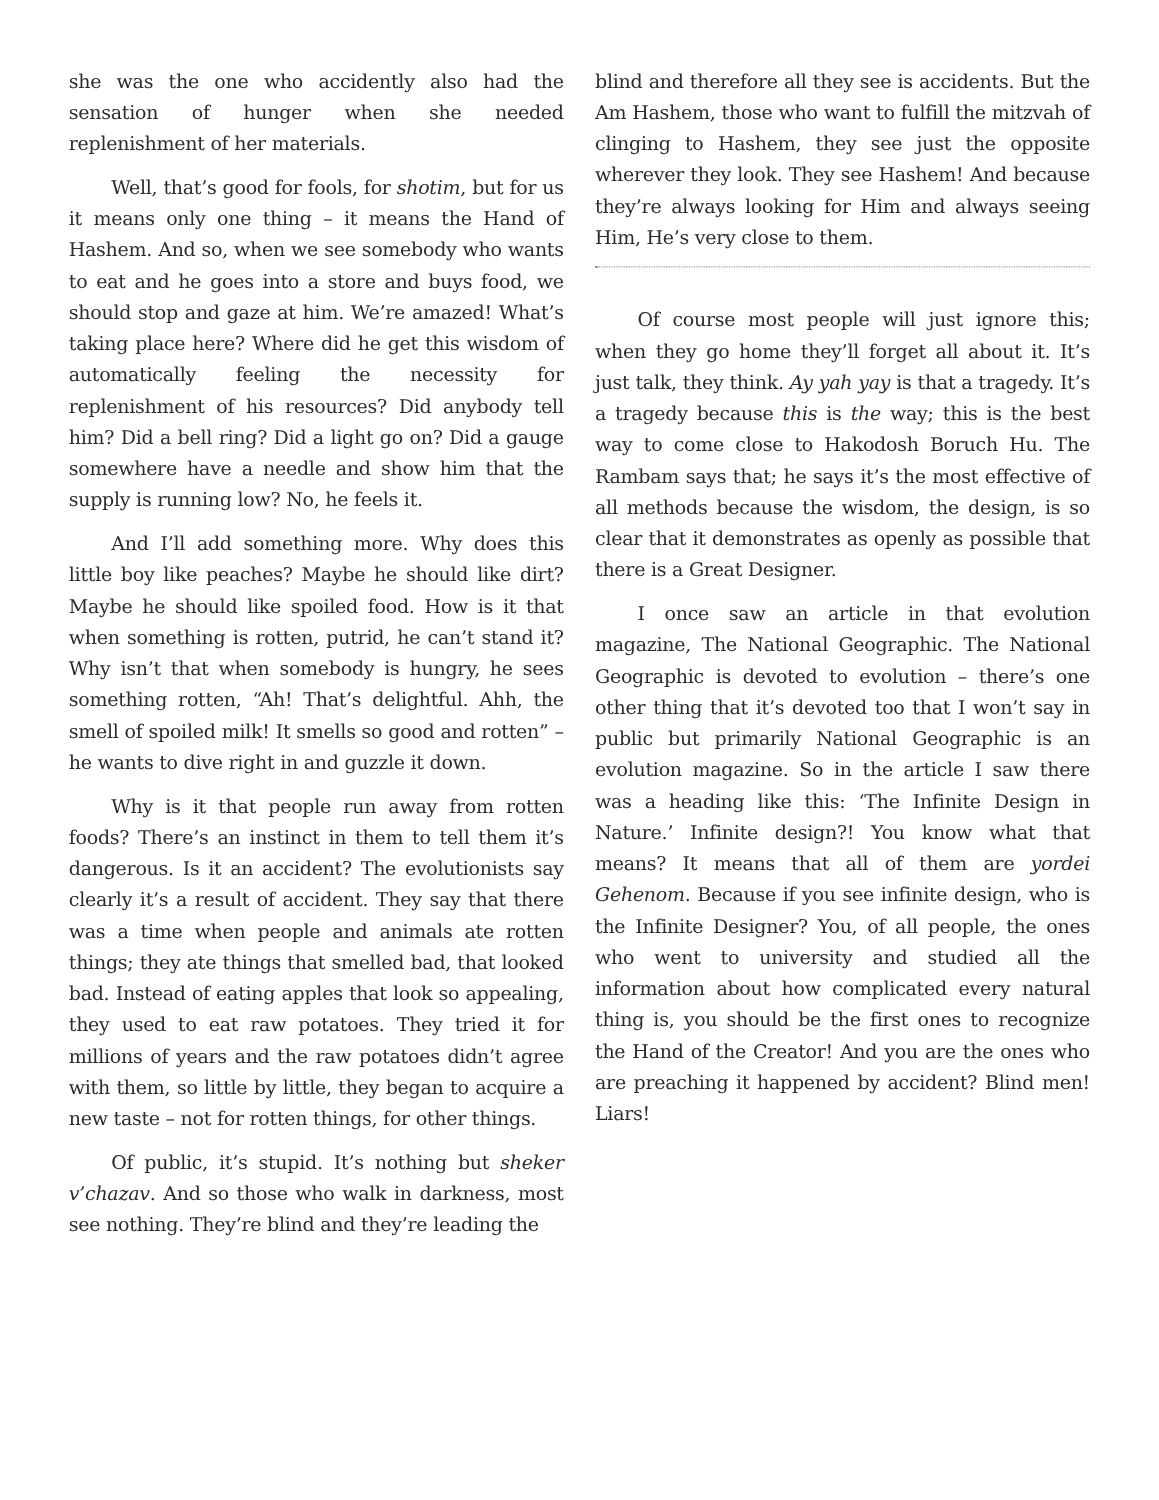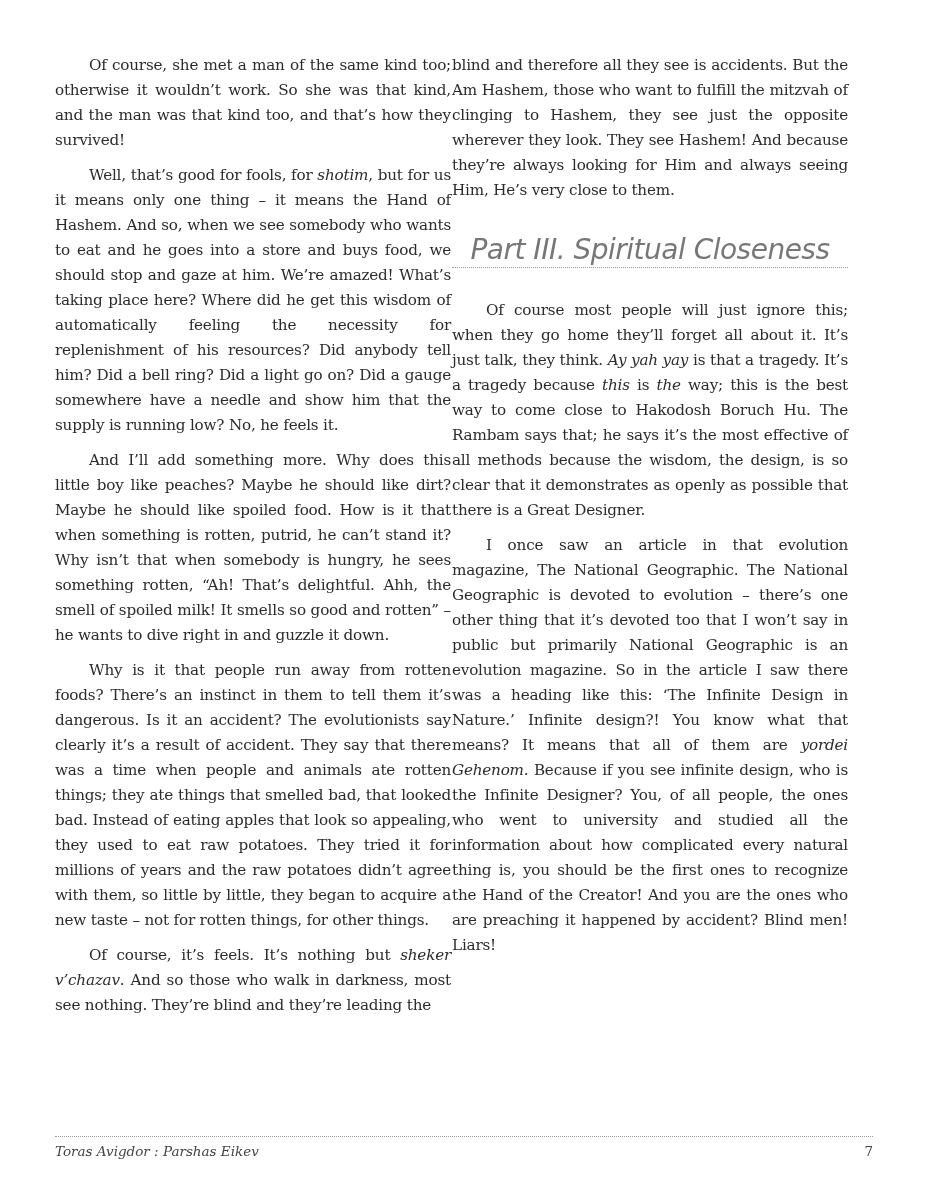--- a/index.html
+++ b/index.html
@@ -1,55 +1,47 @@
 <!DOCTYPE html>
 <html><head>
 <meta charset="utf-8">
 <style>
   html, body { margin: 0; padding: 0; background: #ffffff; }
   body { width: 927px; height: 1200px; position: relative; overflow: hidden; color: #2b2b2b; }
   .page { position: absolute; left: 0; top: 0; width: 927px; height: 1200px; }
   .col { position: absolute; top: 53px; width: 396px; font-family: "DejaVu Serif", serif; font-size: 15.2px; line-height: 25px; letter-spacing: -0.2px; }
   .col-left { left: 55px; }
-  .col-right { left: 452px; }
+  .col-right { left: 476px; }
   .col p { margin: 0 0 10px 0; text-align: justify; text-align-last: left; hyphens: none; }
   .col p.indent { text-indent: 34px; }
   .col p.cont { text-indent: 0; }
   .col p.nogap { margin-bottom: 0; }
   em { }
   .subhead { font-family: "DejaVu Serif", serif; font-weight: bold; font-style: italic; text-align: center; font-size: 15px; line-height: 25px; margin: 0 0 6px 0; color: #222; }
   .part-title { font-family: "DejaVu Sans", sans-serif; font-weight: 200; font-style: italic; font-size: 28px; color: #777777; text-align: center; letter-spacing: -0.5px; line-height: 34px; margin: 30px 0 0 0; padding-bottom: 0px; }
   .dotted-rule { border: none; border-top: 1.5px dotted #9a9a9a; margin: 0; height: 0; }
   .part-rule { margin: 0 0 30px 0; }
   .footer { position: absolute; left: 55px; top: 1136px; width: 818px; }
   .footer-text { display: flex; justify-content: space-between; font-family: "DejaVu Serif", serif; font-size: 13.5px; color: #444; margin-top: 6px; }
   .footer-title { font-style: italic; }
 </style>
 </head>
 <body>
 
 <div class="page">
 
   <div class="col col-left">
-    <p class="indent">Of course, she met a man of the same kind too; otherwise it wouldn’t work. So she was that kind, and the man was that kind too, and that’s how they survived!</p>
+    <p class="cont">she was the one who accidently also had the sensation of hunger when she needed replenishment of her materials.</p>
     <p class="indent"><span>Well, that’s good for fools, for </span><em>shotim</em><span>, but for us it means only one thing – it means the Hand of Hashem. And so, when we see somebody who wants to eat and he goes into a store and buys food, we should stop and gaze at him. We’re amazed! What’s taking place here? Where did he get this wisdom of automatically feeling the necessity for replenishment of his resources? Did anybody tell him? Did a bell ring? Did a light go on? Did a gauge somewhere have a needle and show him that the supply is running low? No, he feels it.</span></p>
     <p class="indent">And I’ll add something more. Why does this little boy like peaches? Maybe he should like dirt? Maybe he should like spoiled food. How is it that when something is rotten, putrid, he can’t stand it? Why isn’t that when somebody is hungry, he sees something rotten, “Ah! That’s delightful. Ahh, the smell of spoiled milk! It smells so good and rotten” – he wants to dive right in and guzzle it down.</p>
     <p class="indent">Why is it that people run away from rotten foods? There’s an instinct in them to tell them it’s dangerous. Is it an accident? The evolutionists say clearly it’s a result of accident. They say that there was a time when people and animals ate rotten things; they ate things that smelled bad, that looked bad. Instead of eating apples that look so appealing, they used to eat raw potatoes. They tried it for millions of years and the raw potatoes didn’t agree with them, so little by little, they began to acquire a new taste – not for rotten things, for other things.</p>
-    <p class="indent nogap"><span>Of course, it’s feels. It’s nothing but </span><em>sheker v’chazav</em><span>. And so those who walk in darkness, most see nothing. They’re blind and they’re leading the</span></p>
+    <p class="indent nogap"><span>Of public, it’s stupid. It’s nothing but </span><em>sheker v’chazav</em><span>. And so those who walk in darkness, most see nothing. They’re blind and they’re leading the</span></p>
   </div>
 
   <div class="col col-right">
     <p class="cont">blind and therefore all they see is accidents. But the Am Hashem, those who want to fulfill the mitzvah of clinging to Hashem, they see just the opposite wherever they look. They see Hashem! And because they’re always looking for Him and always seeing Him, He’s very close to them.</p>
-    <div class="part-title">Part III. Spiritual Closeness</div>
     <hr class="dotted-rule part-rule">
     <p class="indent"><span>Of course most people will just ignore this; when they go home they’ll forget all about it. It’s just talk, they think. </span><em>Ay yah yay</em><span> is that a tragedy. It’s a tragedy because </span><em>this</em><span> is </span><em>the</em><span> way; this is the best way to come close to Hakodosh Boruch Hu. The Rambam says that; he says it’s the most effective of all methods because the wisdom, the design, is so clear that it demonstrates as openly as possible that there is a Great Designer.</span></p>
     <p class="indent nogap"><span>I once saw an article in that evolution magazine, The National Geographic. The National Geographic is devoted to evolution – there’s one other thing that it’s devoted too that I won’t say in public but primarily National Geographic is an evolution magazine. So in the article I saw there was a heading like this: ‘The Infinite Design in Nature.’ Infinite design?! You know what that means? It means that all of them are </span><em>yordei Gehenom</em><span>. Because if you see infinite design, who is the Infinite Designer? You, of all people, the ones who went to university and studied all the information about how complicated every natural thing is, you should be the first ones to recognize the Hand of the Creator! And you are the ones who are preaching it happened by accident? Blind men! Liars!</span></p>
   </div>
 
-  <div class="footer">
-    <hr class="dotted-rule">
-    <div class="footer-text">
-      <span class="footer-title">Toras Avigdor : Parshas Eikev</span>
-      <span>7</span>
-    </div>
-  </div>
 
 </div>
 
 </body></html>

